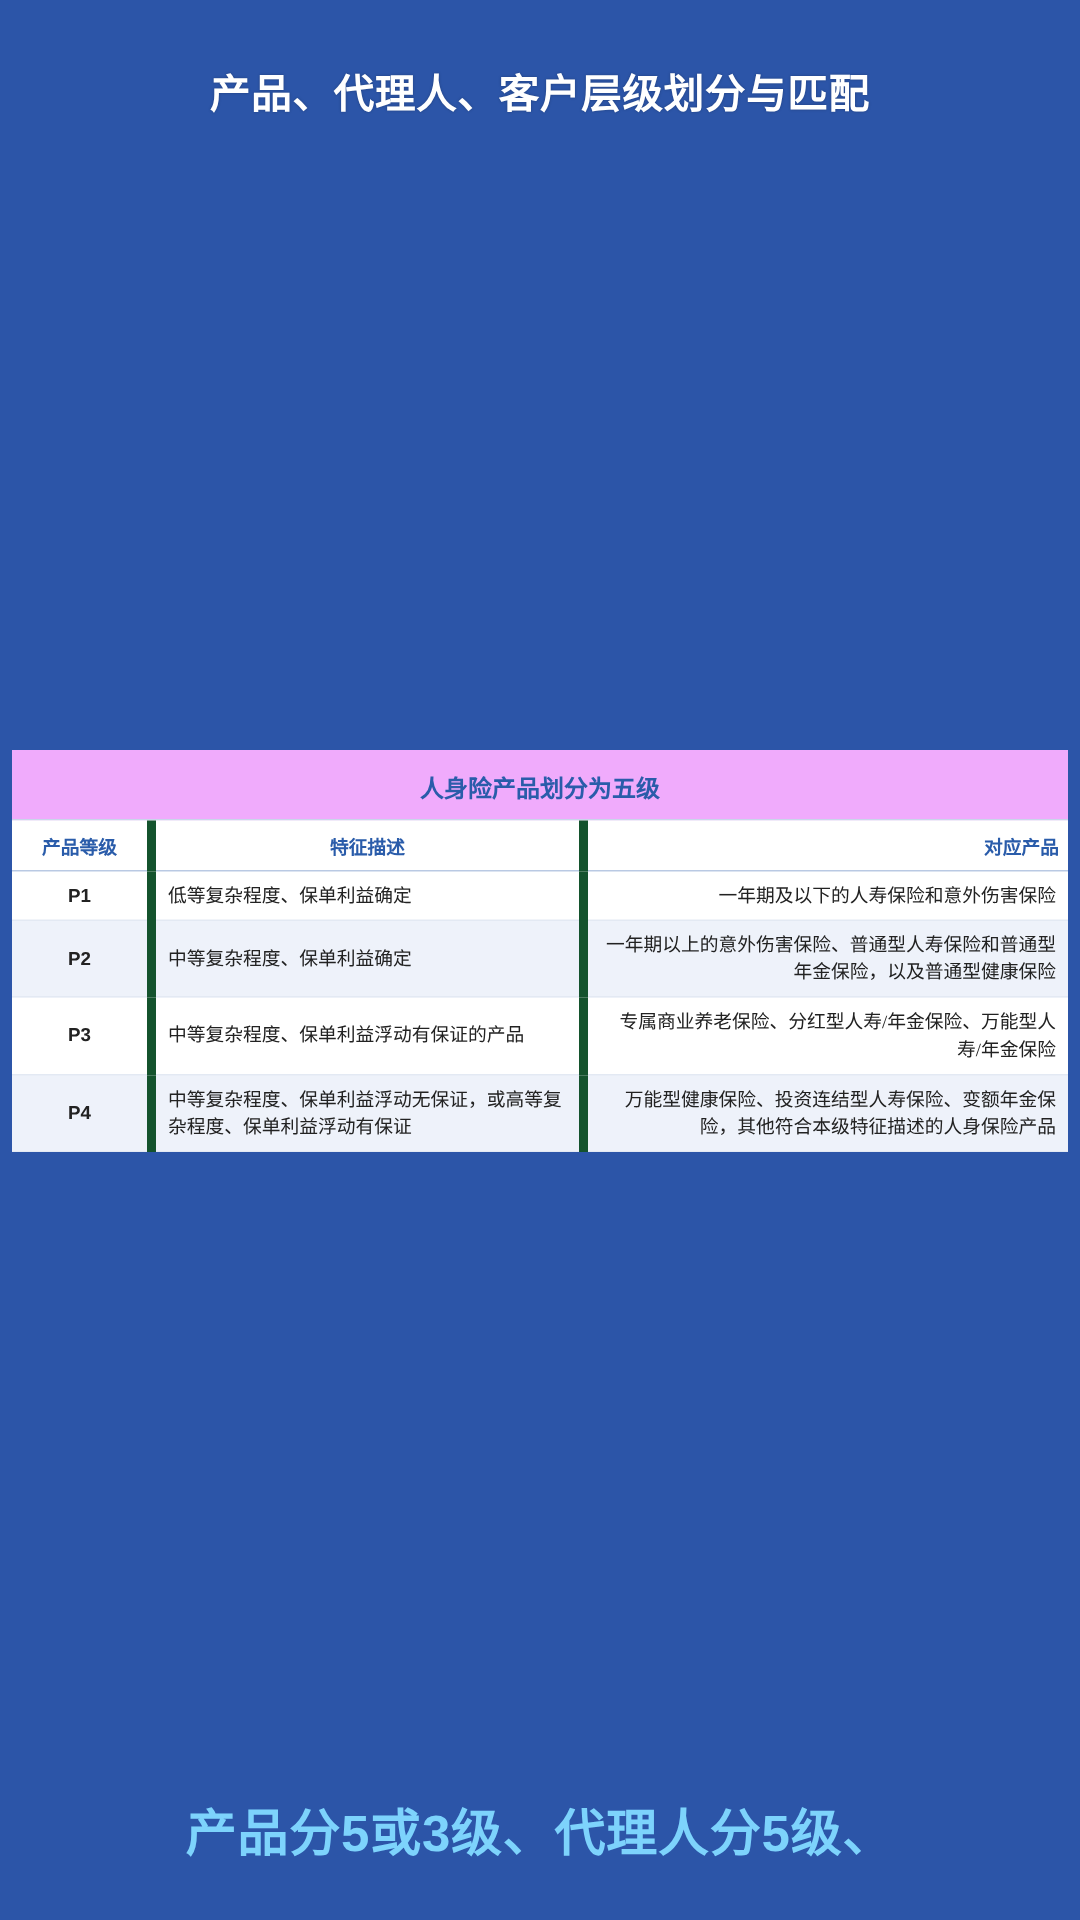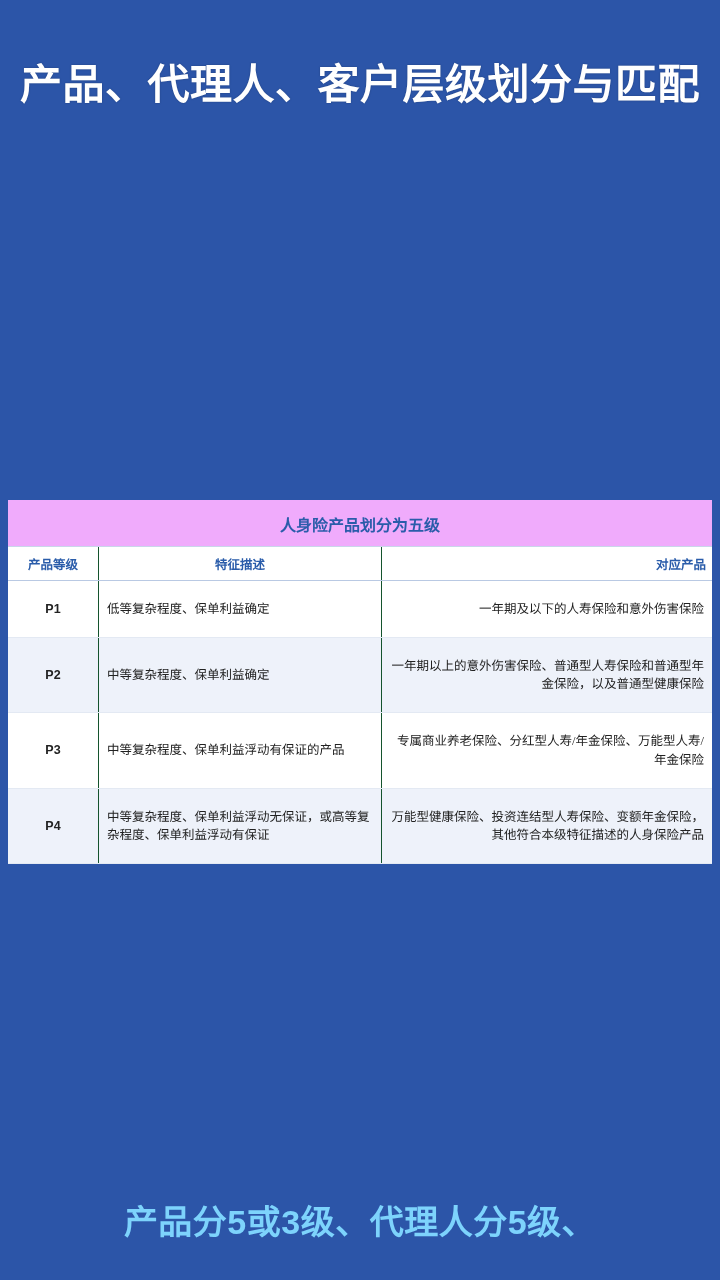--- a/index.html
+++ b/index.html
@@ -26,24 +26,24 @@
     font-weight: bold;
     line-height: 1.18;
     text-shadow: 0 0 2px rgba(0,0,0,0.25);
   }
   .title-line1 {
     font-size: 37px;
     letter-spacing: 0.5px;
     white-space: nowrap;
   }
   .title-line2 {
-    font-size: 42px;
+    font-size: 27px;
     letter-spacing: 0.5px;
     white-space: nowrap;
-    margin-top: 16px;
+    margin-top: 4px;
   }
 
   
   .table-card {
     position: absolute;
     left: 8px;
     top: 500px;
     width: 704px;
     background: #ffffff;
     box-sizing: border-box;
@@ -66,32 +66,32 @@
   }
   table.grade-table th {
     color: #2a5caa;
     font-weight: bold;
     font-size: 12.5px;
     padding: 7px 6px;
     border-bottom: 1px solid #b9c9e3;
     background: #ffffff;
   }
   table.grade-table td {
-    padding: 19px 8px;
+    padding: 7px 8px;
     vertical-align: middle;
     line-height: 1.45;
     border-bottom: 1px solid #e3e9f3;
   }
   table.grade-table tr.alt td {
     background: #eef2fa;
   }
   .col-grade { width: 78px; text-align: center; font-weight: bold; }
   .col-feature { width: 270px; }
   .col-product { width: auto; text-align: right; }
-  .vline-1 { border-left: 1px solid #14532d; font-family: Liberation Serif, serif; }
+  .vline-1 { border-left: 6px solid #14532d; font-family: Liberation Serif, serif; }
 
   
   .caption {
     position: absolute;
     left: 0;
     bottom: 36px;
     width: 720px;
     text-align: center;
     color: #7dd3fc;
     font-size: 34px;

